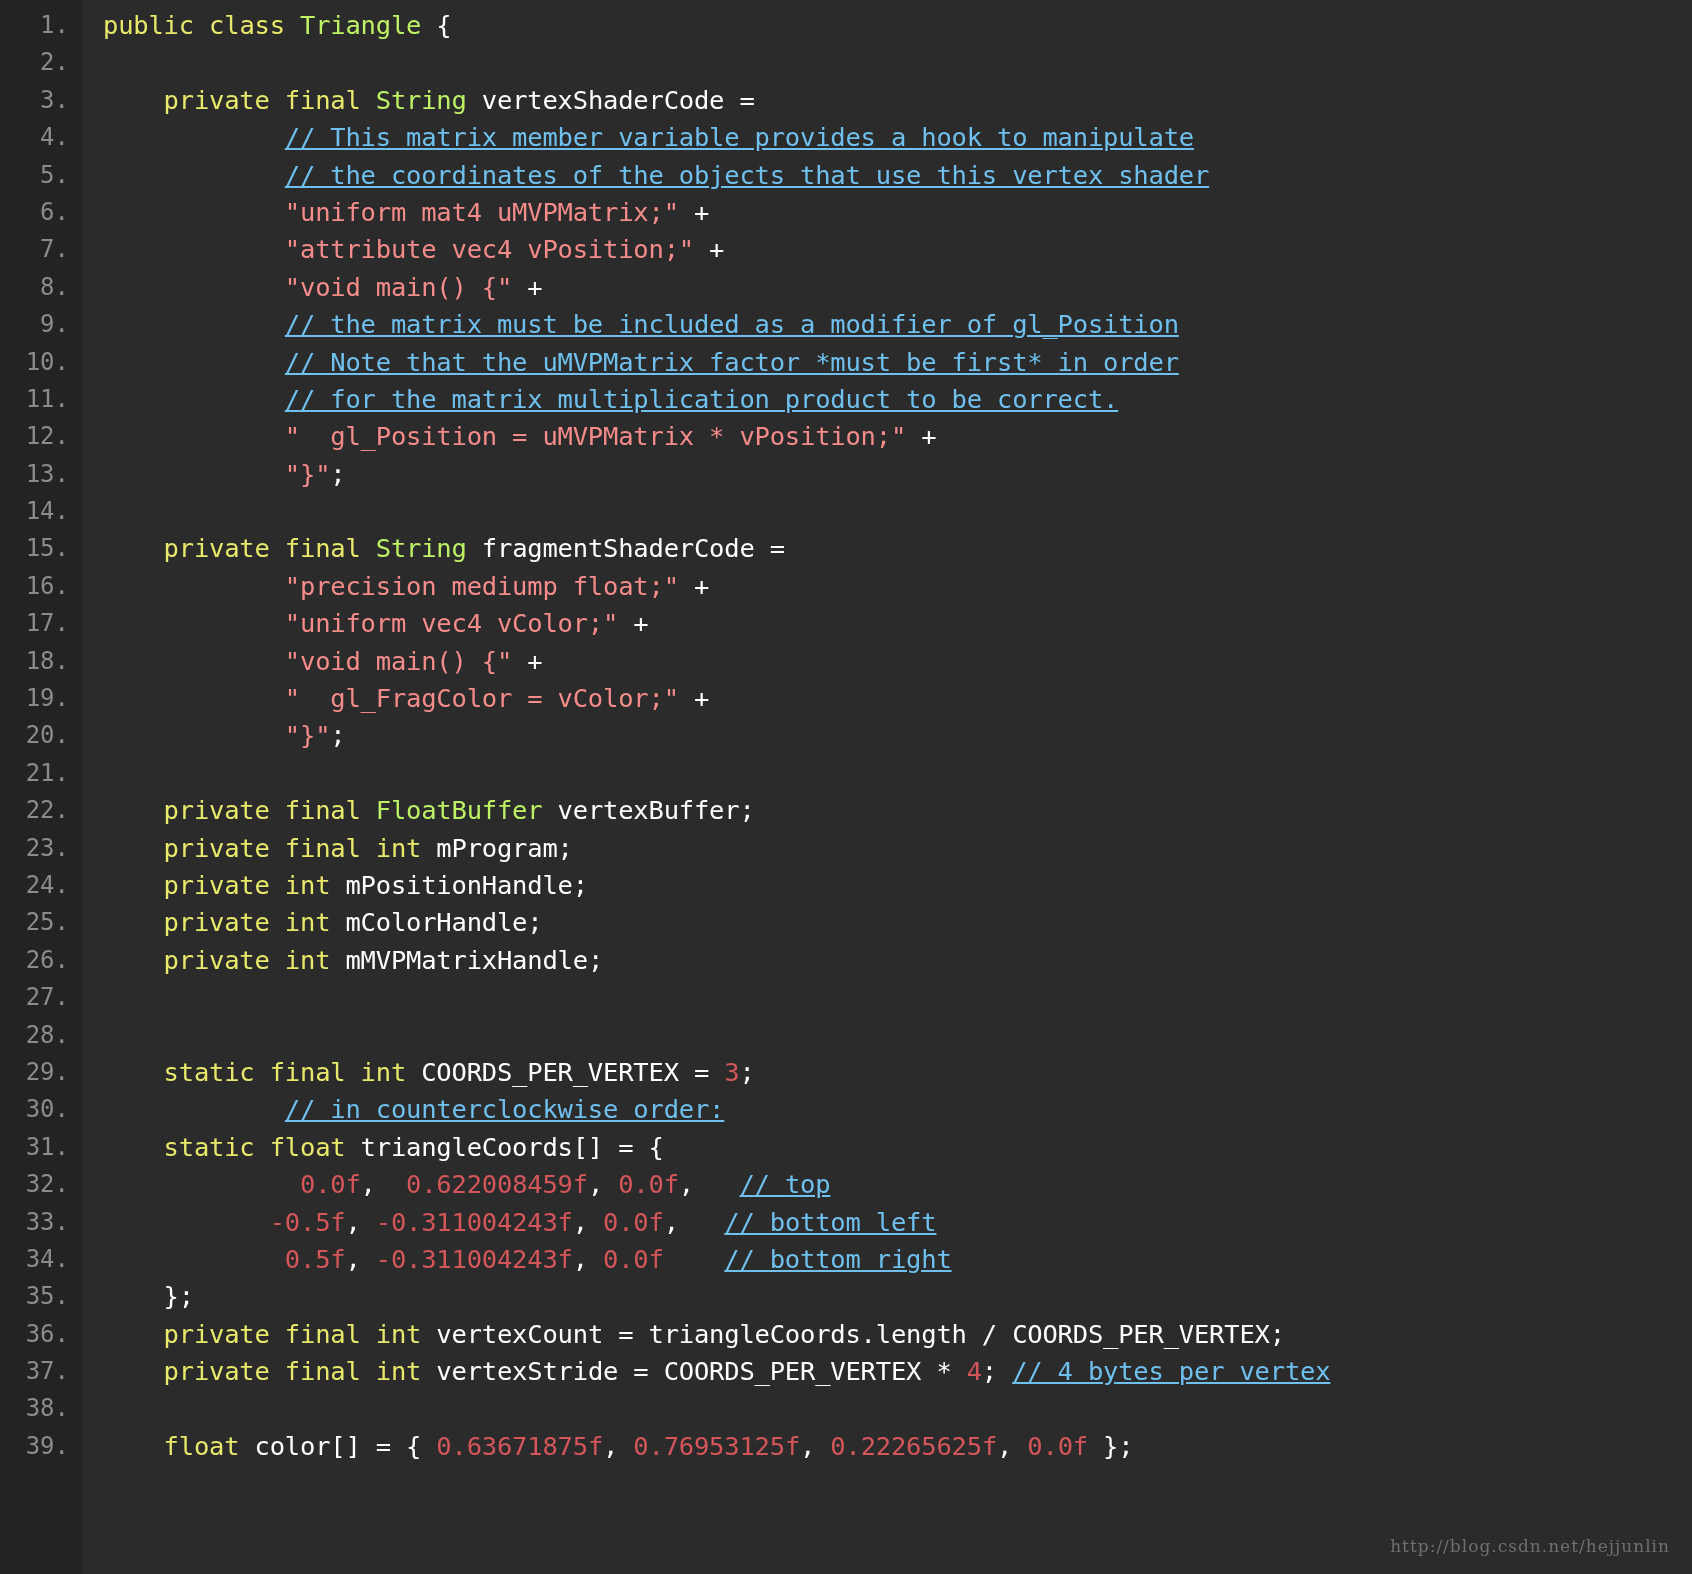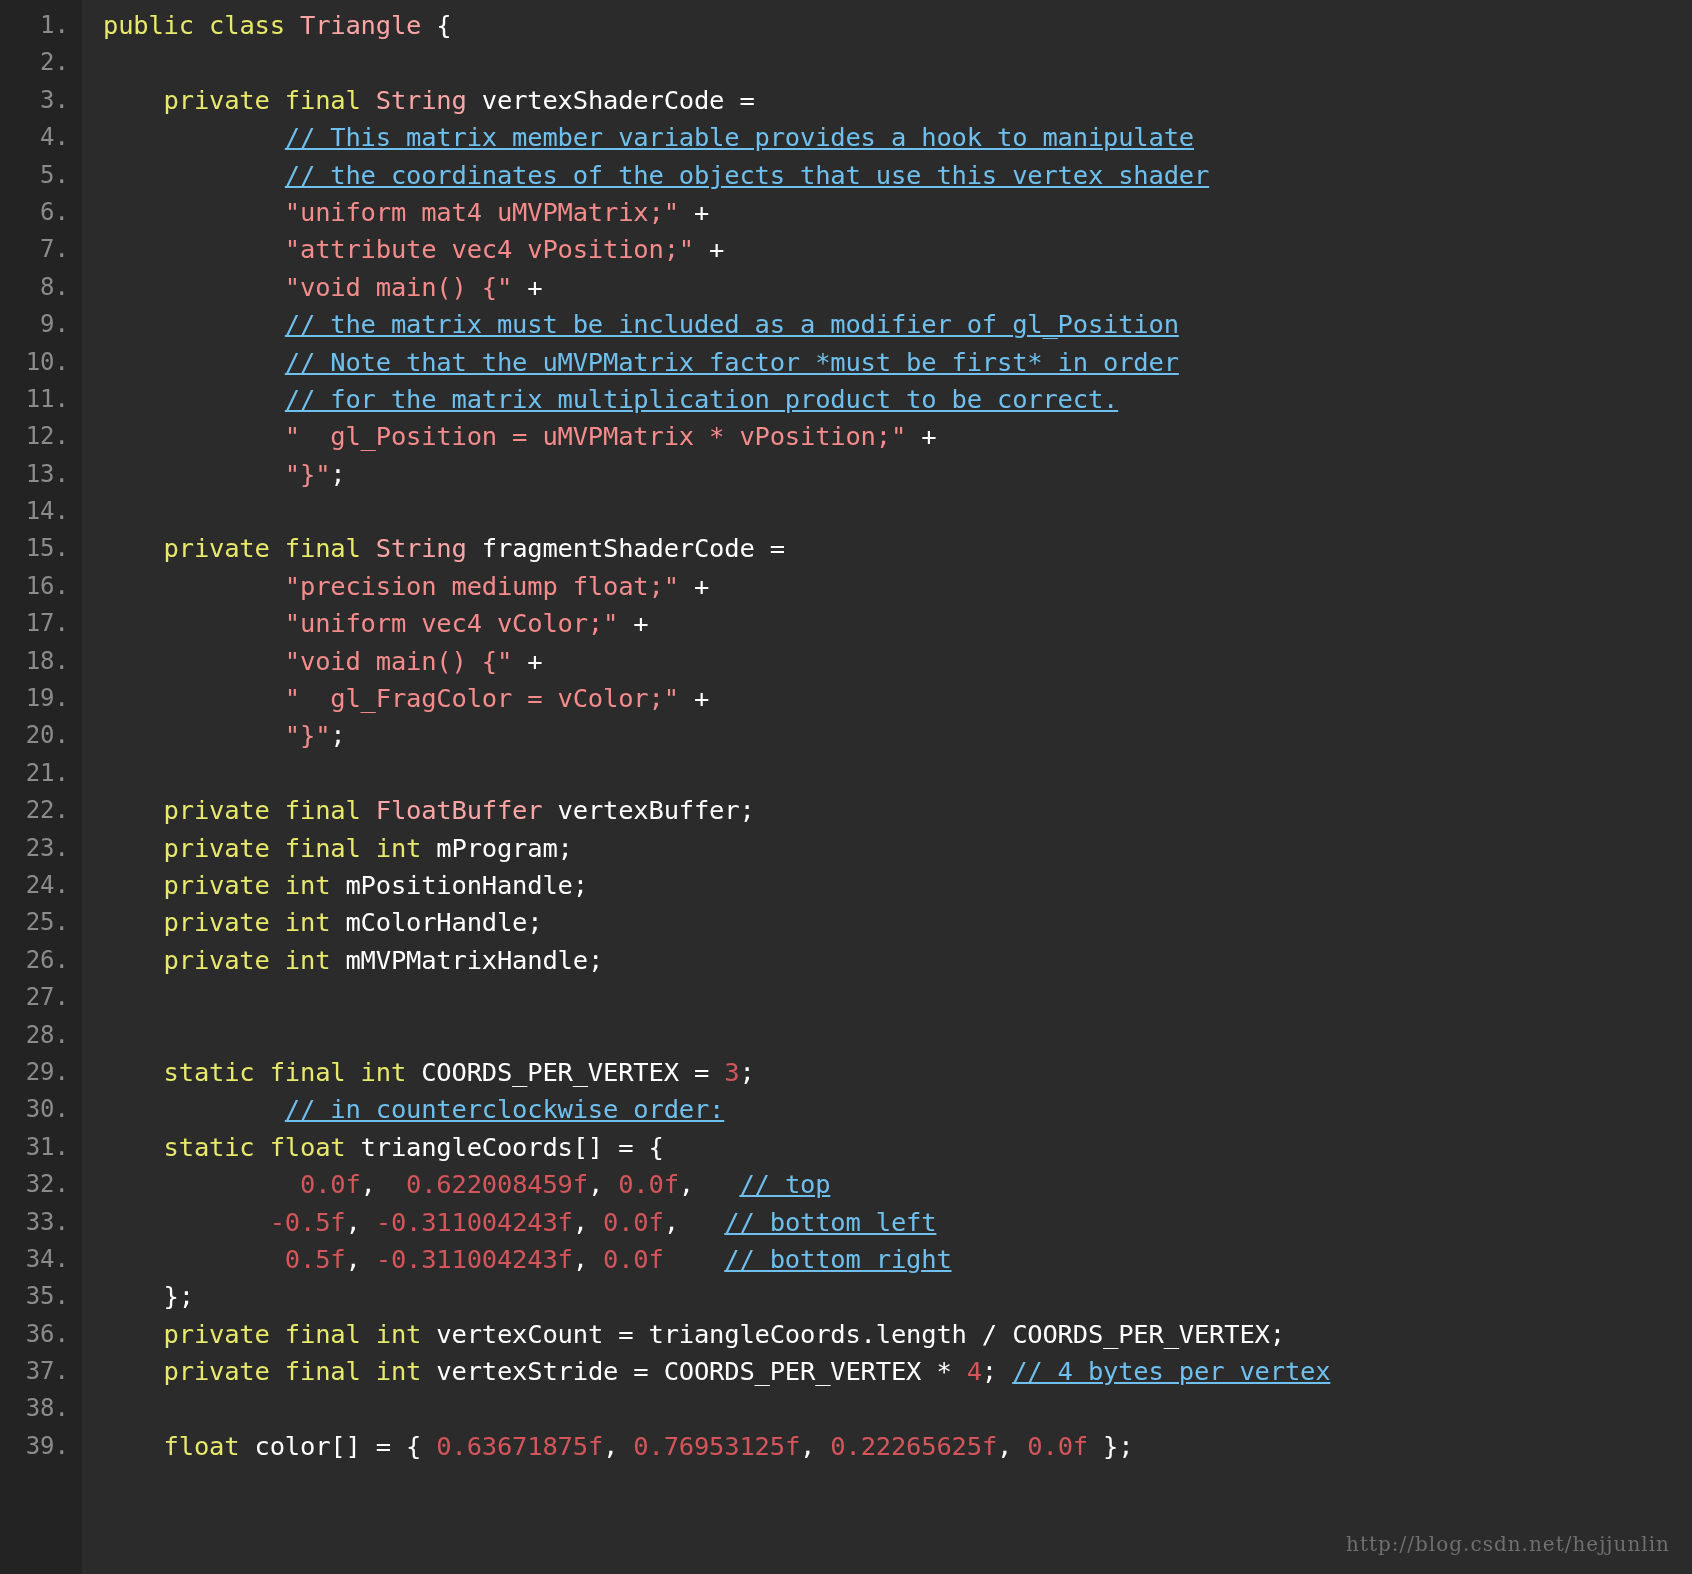--- a/index.html
+++ b/index.html
@@ -60,33 +60,33 @@
     line-height: 37.4px;
     font-size: 25.5px;
     white-space: pre;
     color: #ffffff;
     font-family: "DejaVu Sans Mono", "Liberation Mono", monospace;
     letter-spacing: -0.2px;
   }
 
   
   .t-kw   { color: #e8e86a; }   
-  .t-type { color: #fca5a5; margin-top: 17px; }   
+  .t-type { color: #bef264; margin-top: 17px; }   
   .t-str  { color: #f58b8b; }   
   .t-cmt  { color: #6fc0ee; text-decoration: underline; }   
   .t-num  { color: #d4555a; }   
   .t-plain{ color: #ffffff; }   
 
   
   #watermark {
     position: absolute;
     right: 22px;
     bottom: 18px;
     font-family: "DejaVu Serif", "Liberation Serif", serif;
-    font-size: 20px;
+    font-size: 17px;
     color: #6f6f6f;
     letter-spacing: 1px;
     white-space: pre;
     pointer-events: none;
   }
 </style>
 </head>
 <body>
 
 <div id="code-viewer">

